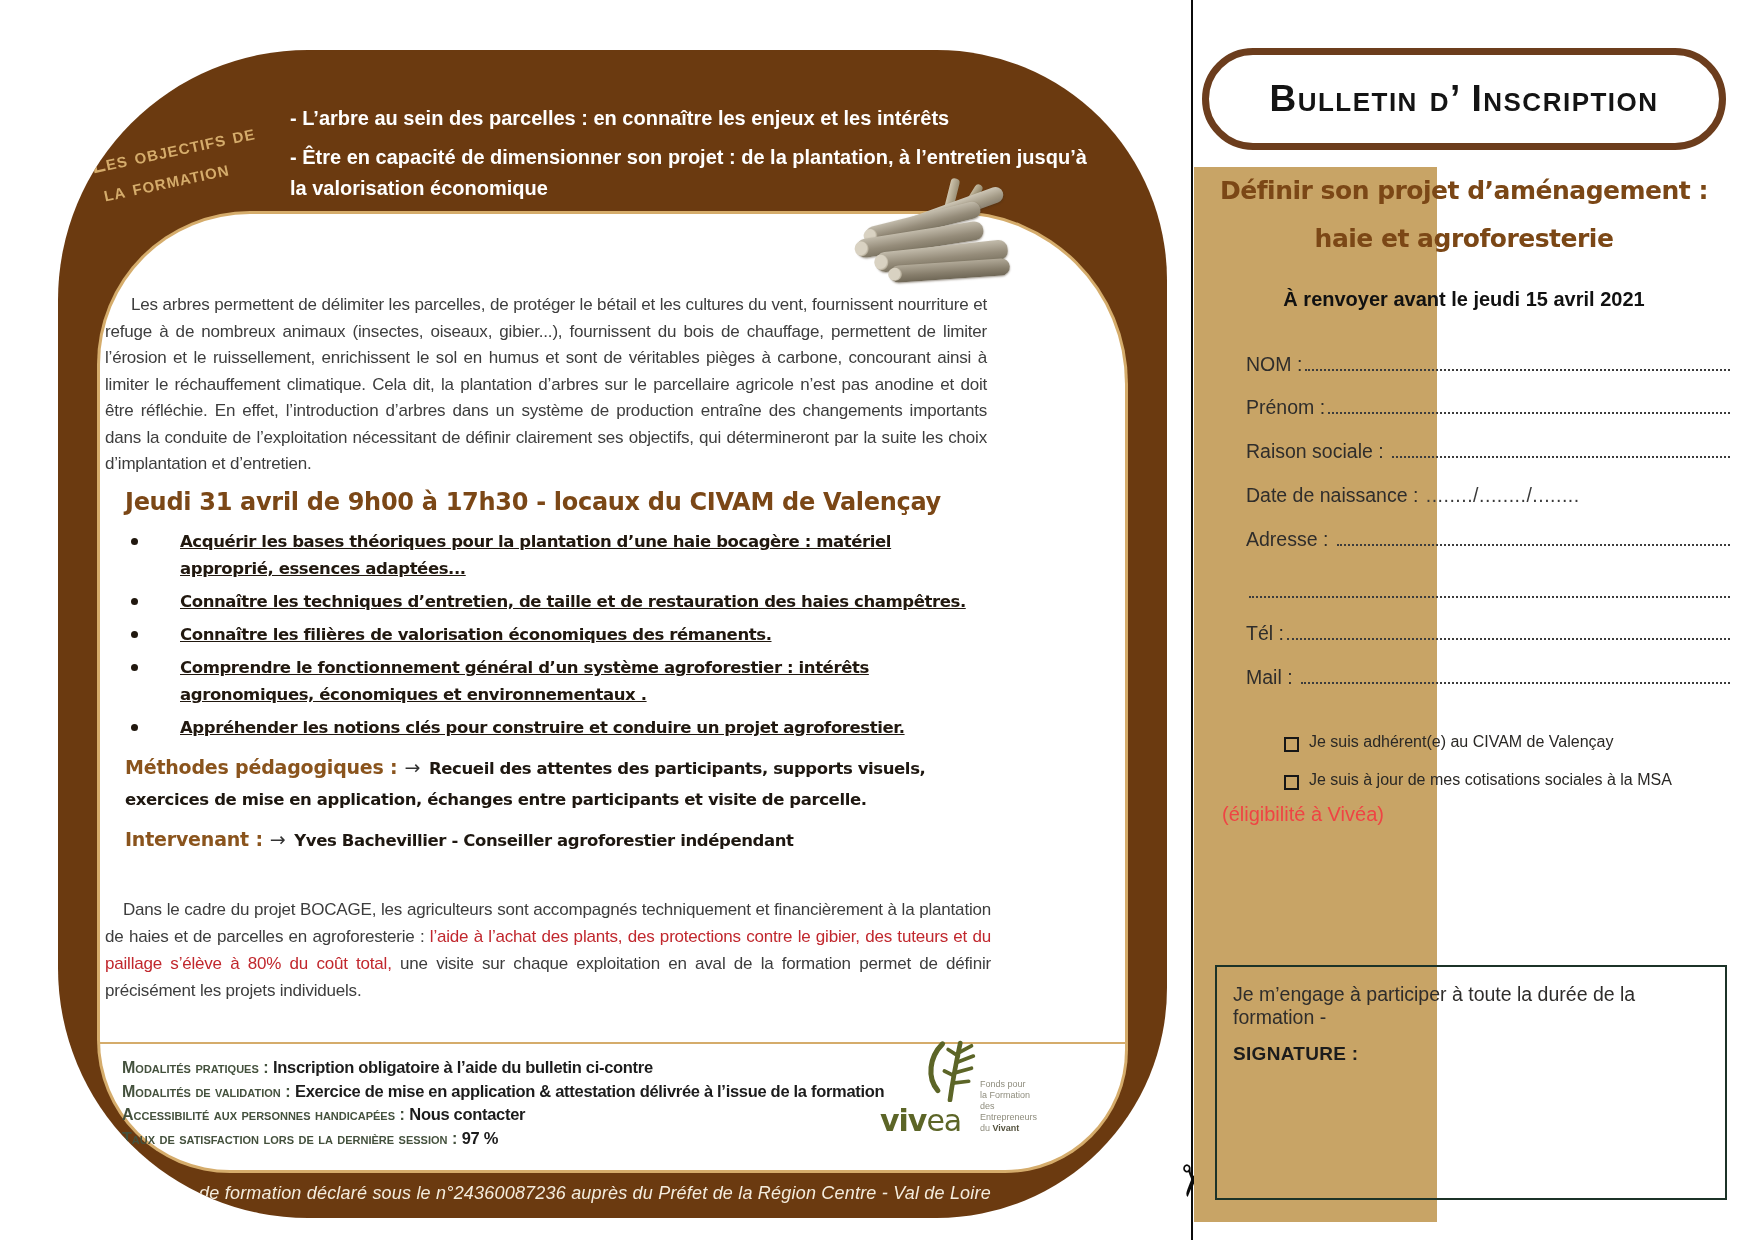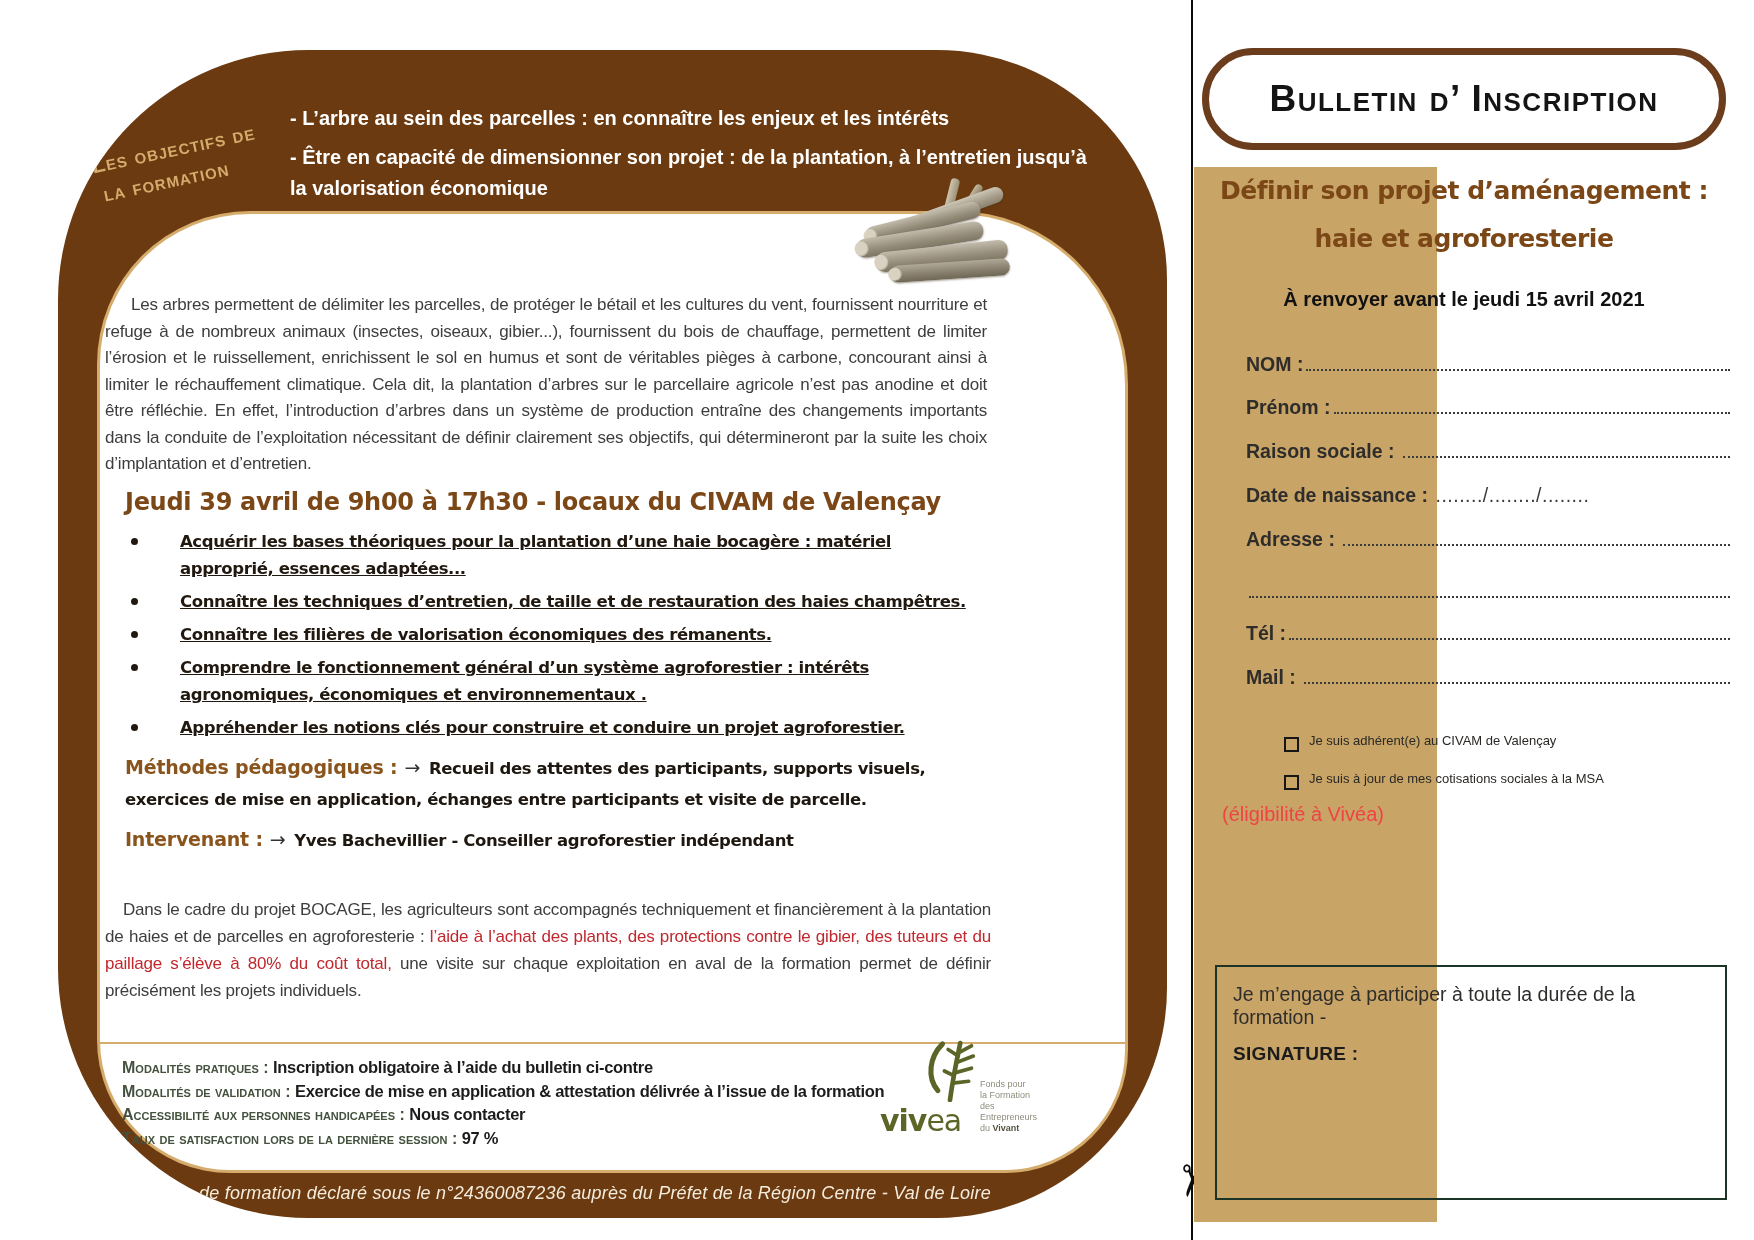--- a/index.html
+++ b/index.html
@@ -99,27 +99,27 @@
   .title-box span{font-variant:small-caps;font-weight:700;font-size:37px;
        letter-spacing:1.5px;color:var(--ink);}
   .sub{position:absolute;left:10px;width:524px;text-align:center;
        font-family:"DejaVu Sans",sans-serif;font-weight:700;font-size:25px;
        color:var(--headbrown);letter-spacing:-0.5px;}
   .sub1{top:176px;} .sub2{top:224px;}
   .deadline{position:absolute;left:10px;top:288px;width:524px;text-align:center;
        font-weight:700;font-size:20px;color:#111;}
   .frow{position:absolute;left:54px;right:24px;display:flex;align-items:flex-end;height:26px;
        font-size:19.5px;color:#2F2D2B;}
-  .flabel{white-space:pre;font-weight:bold;}
+  .flabel{white-space:pre;}
   .leader{flex:1;border-bottom:2px dotted #3C3C3C;margin:0 0 5px 3px;}
   .fdots{letter-spacing:0.5px;color:#3a3a3a;padding-left:2px;}
   .r0{top:350px}.r1{top:393px}.r2{top:437px}.r3{top:481px}
   .r4{top:525px}.r5{top:577px}.r6{top:619px}.r7{top:663px}
   .chk{position:absolute;left:52px;right:10px;display:flex;align-items:flex-start;
-       font-size:13px;color:#2A2825;padding-left:40px;}
+       font-size:16px;color:#2A2825;padding-left:40px;}
   .chk .box{flex:0 0 auto;width:15px;height:15px;border:2.5px solid #161616;
        margin:4px 10px 0 0;background:#fff0;}
   .c1{top:733px}.c2{top:771px}
   .chk-cont{position:absolute;left:30px;top:803px;font-size:20px;color:#ef4444;}
   .tarif{position:absolute;left:54px;top:897px;font-size:19px;color:#1C1C1C;}
   .tarif .tl{font-weight:700;}
   .tarif .tb{font-weight:700;text-decoration:underline;}
   .sigbox{position:absolute;left:23px;top:965px;width:512px;height:235px;
        border:2px solid #1C3328;padding:16px 16px;}
   .sigbox .s1{font-size:19.5px;color:#2F2D2B;}
@@ -149,21 +149,21 @@
       <div class="stick2"></div>
       <div class="log lg4"></div>
       <div class="log lg3"></div>
       <div class="log lg1"></div>
       <div class="log lg2"></div>
       <div class="log lg5"></div>
     </div>
 
     <p class="intro">Les arbres permettent de délimiter les parcelles, de protéger le bétail et les cultures du vent, fournissent nourriture et refuge à de nombreux animaux (insectes, oiseaux, gibier...), fournissent du bois de chauffage, permettent de limiter l’érosion et le ruissellement, enrichissent le sol en humus et sont de véritables pièges à carbone, concourant ainsi à limiter le réchauffement climatique. Cela dit, la plantation d’arbres sur le parcellaire agricole n’est pas anodine et doit être réfléchie. En effet, l’introduction d’arbres dans un système de production entraîne des changements importants dans la conduite de l’exploitation nécessitant de définir clairement ses objectifs, qui détermineront par la suite les choix d’implantation et d’entretien.</p>
 
-    <h2 class="session">Jeudi 39 avril de 9h00 à 17h30 - locaux du CIVAM de Valençay</h2>
+    <h2 class="session">Jeudi 31 avril de 9h00 à 17h30 - locaux du CIVAM de Valençay</h2>
 
     <ul class="bullets">
       <li>Acquérir les bases théoriques pour la plantation d’une haie bocagère : matériel approprié, essences adaptées...</li>
       <li>Connaître les techniques d’entretien, de taille et de restauration des haies champêtres.</li>
       <li>Connaître les filières de valorisation économiques des rémanents.</li>
       <li>Comprendre le fonctionnement général d’un système agroforestier : intérêts agronomiques, économiques et environnementaux .</li>
       <li>Appréhender les notions clés pour construire et conduire un projet agroforestier.</li>
     </ul>
 
     <div class="methods">

